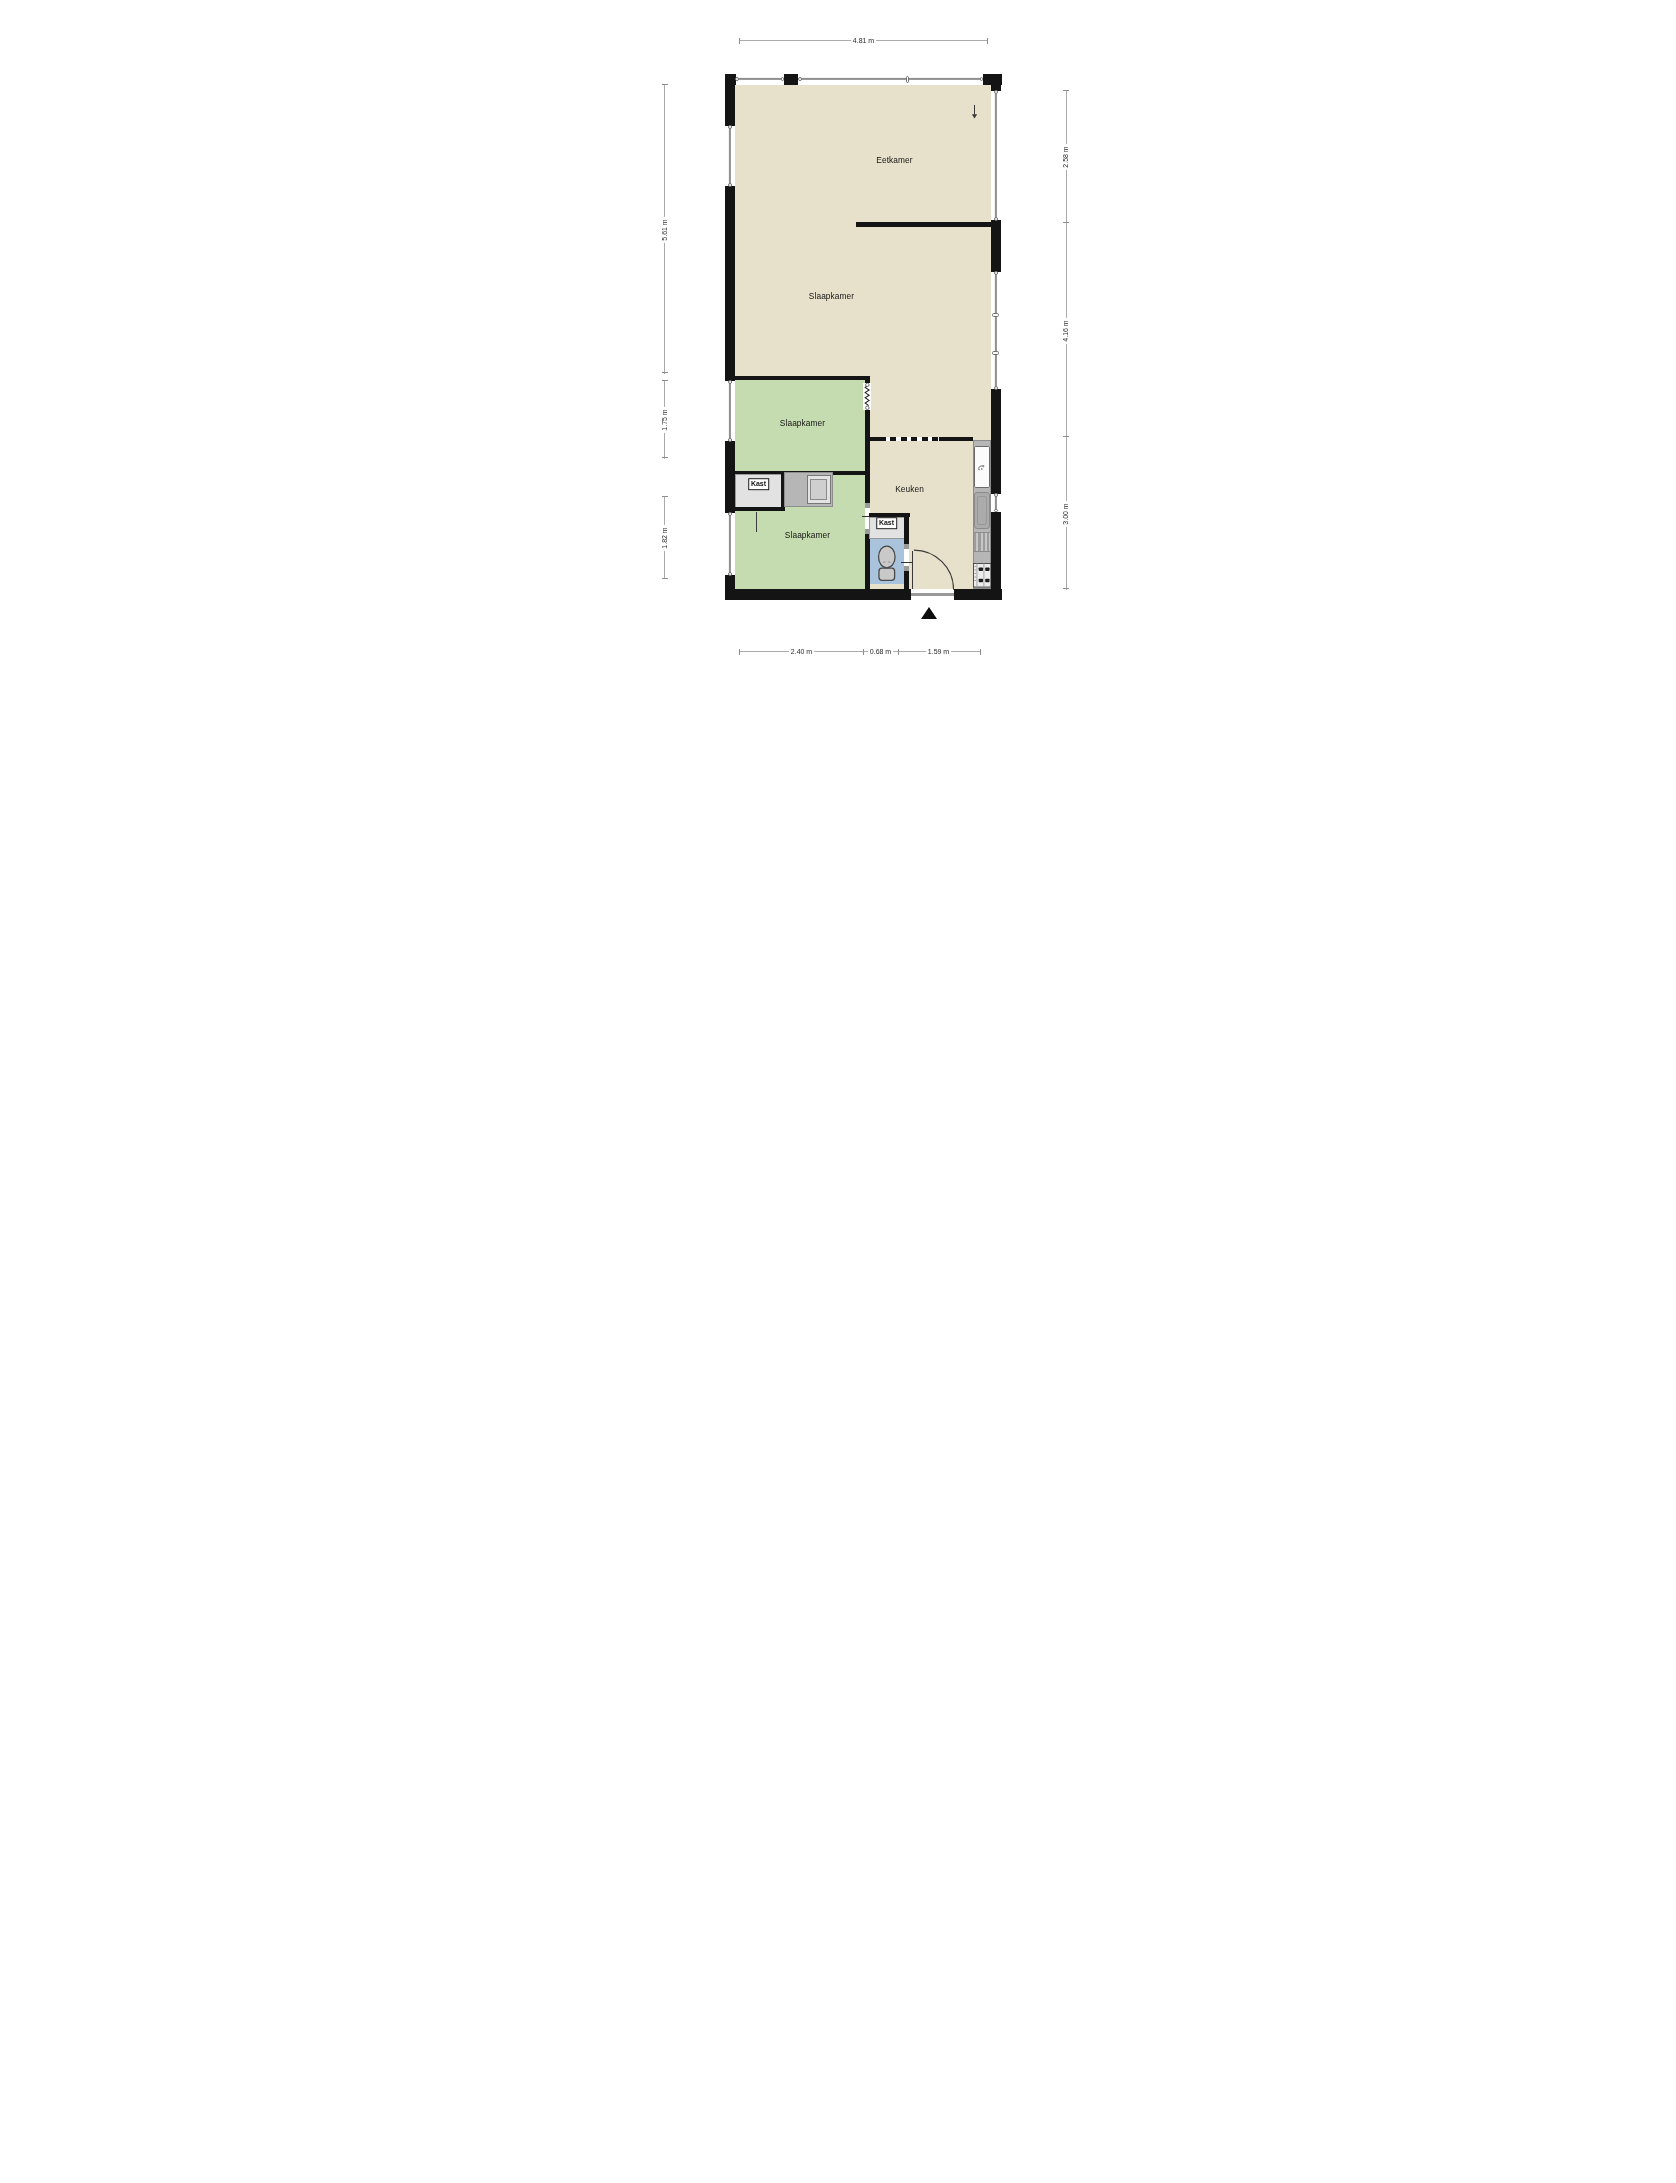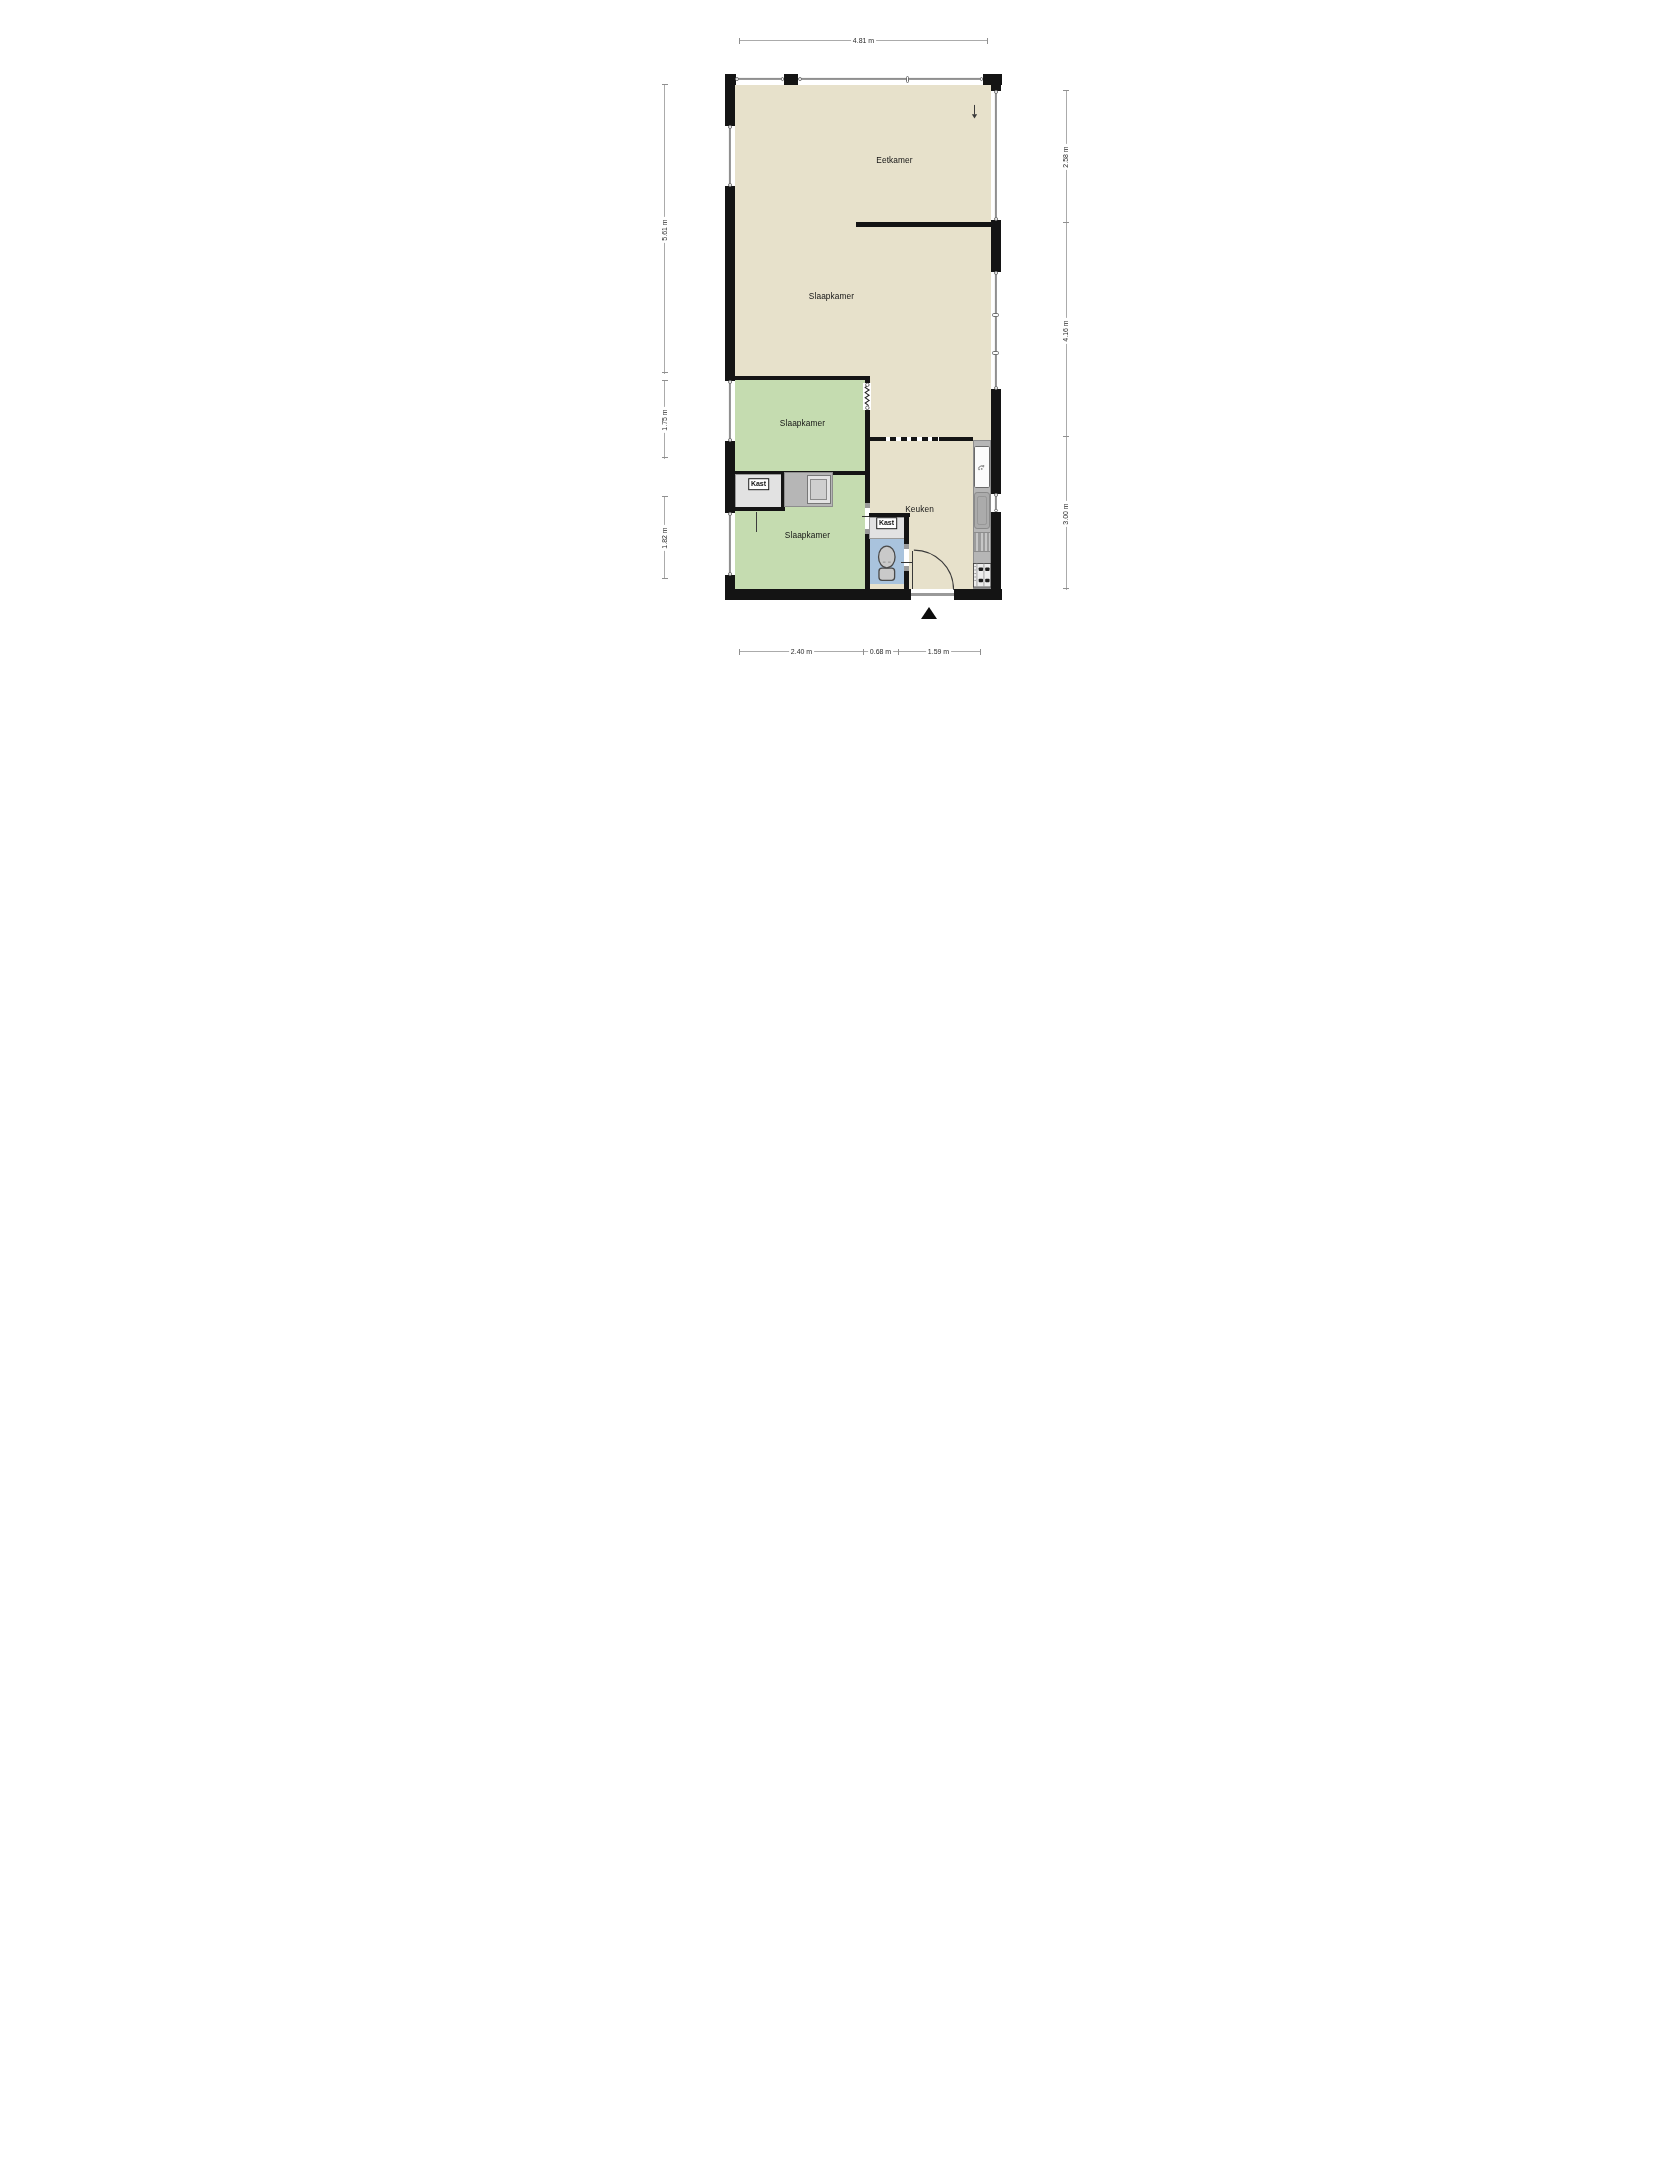--- a/index.html
+++ b/index.html
@@ -213,21 +213,21 @@
 
   <svg class="abs" style="left:384px;top:104px;" width="7" height="15" viewBox="0 0 16 34">
     <line x1="8" y1="2" x2="8" y2="24" stroke="#3a3a3a" stroke-width="2.4"></line>
     <polygon points="2,23 14,23 8,33" fill="#3a3a3a"></polygon>
   </svg>
 
   <div class="abs rlabel" style="left:308px;top:160px;">Eetkamer</div>
   <div class="abs rlabel" style="left:245px;top:296px;">Slaapkamer</div>
   <div class="abs rlabel" style="left:216px;top:423px;">Slaapkamer</div>
   <div class="abs rlabel" style="left:221px;top:535px;">Slaapkamer</div>
-  <div class="abs rlabel" style="left:333px;top:489px;margin-top:20px;">Keuken</div>
+  <div class="abs rlabel" style="left:323px;top:489px;">Keuken</div>
   <div class="abs plate" style="left:172px;top:484px;">Kast</div>
   <div class="abs plate" style="left:300px;top:523px;">Kast</div>
 
   <div class="abs dline-h" style="left:153px;top:40px;width:248px;"></div>
   <div class="abs dtick-v" style="left:152px;top:38px;"></div>
   <div class="abs dtick-v" style="left:400px;top:38px;"></div>
   <div class="abs dlabel" style="left:277px;top:41px;">4.81 m</div>
 
   <div class="abs dline-v" style="left:77px;top:85px;height:289px;"></div>
   <div class="abs dtick-h" style="left:75px;top:84px;"></div>

